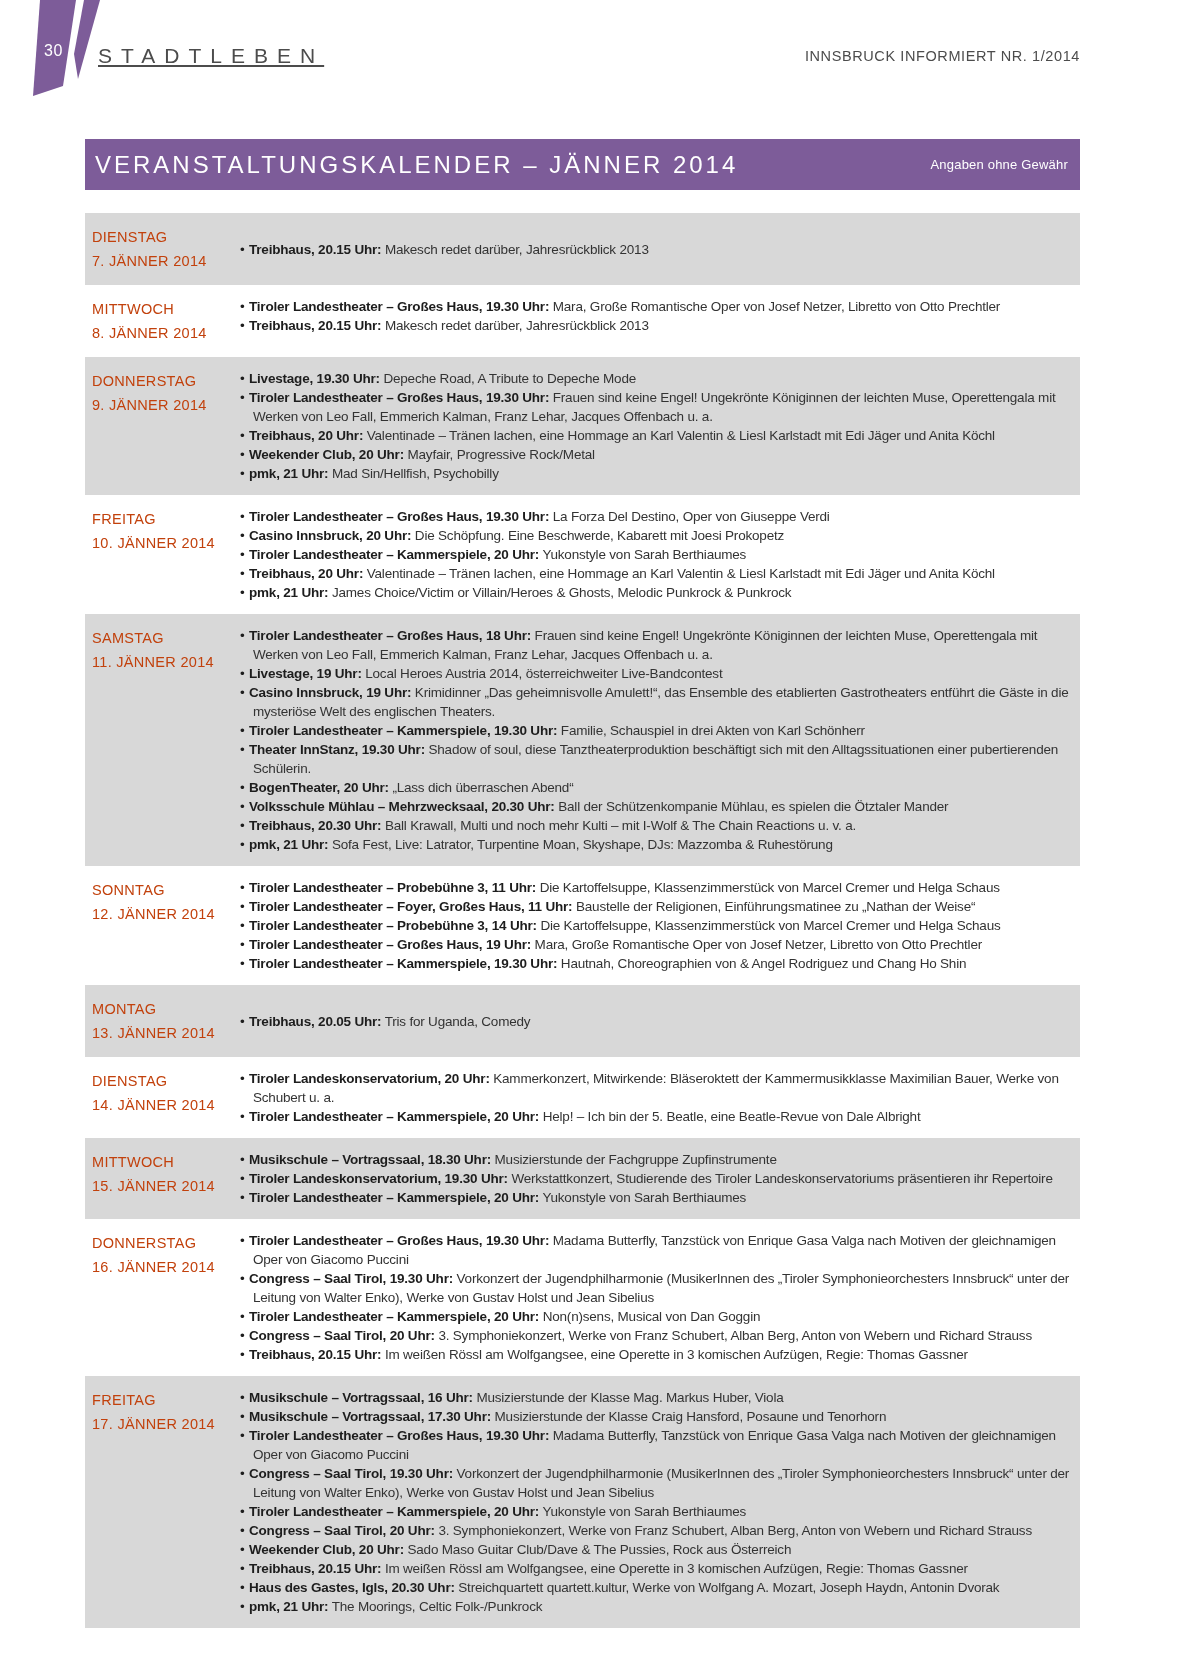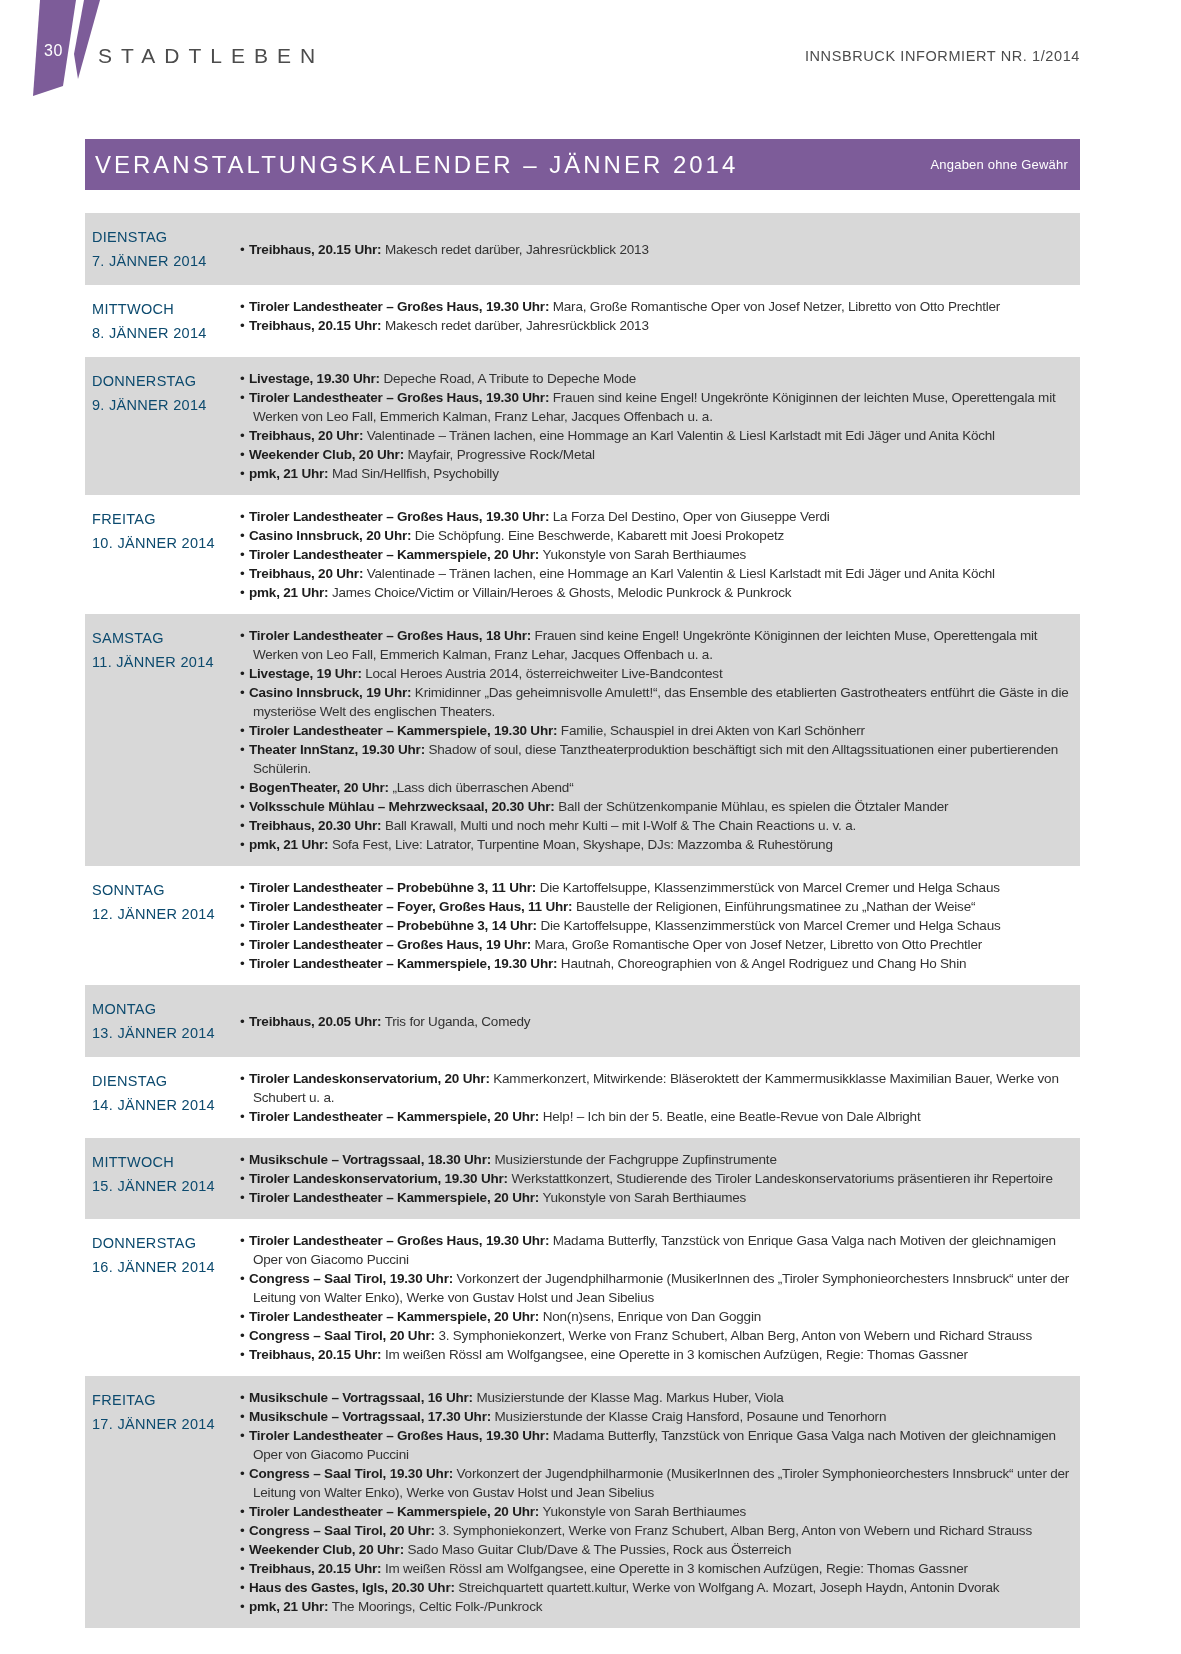--- a/index.html
+++ b/index.html
@@ -13,21 +13,21 @@
   }
   
   .page-header { position: relative; height: 120px; }
   .corner-badge { position: absolute; left: 33px; top: 0; width: 80px; height: 102px; }
   .badge-num {
     position: absolute; left: 44px; top: 42px;
     color: #ffffff; font-size: 16px; letter-spacing: 0.5px;
   }
   .section-title {
     position: absolute; left: 98px; top: 44px;
-    font-size: 21px; letter-spacing: 9px; color: #4c4c4c; font-weight: 400;
+    font-size: 21px; letter-spacing: 9px; color: #4c4c4c; font-weight: 400; text-decoration: underline;
   }
   .issue-label {
     position: absolute; right: 101px; top: 48px;
     font-size: 14.5px; letter-spacing: 0.6px; color: #4c4c4c;
   }
   
   .banner {
     position: absolute; left: 85px; top: 139px; width: 995px; height: 51px;
     display: flex; align-items: center; justify-content: space-between;
     padding: 0 12px 0 10px;
@@ -36,21 +36,21 @@
     color: #ffffff; font-size: 24px; font-weight: 400; letter-spacing: 3px;
     white-space: nowrap;
   }
   .banner-note { color: #ffffff; font-size: 13px; letter-spacing: 0.2px; }
   
   .calendar { position: absolute; left: 85px; top: 213px; width: 995px; }
   .day-row { display: flex; align-items: flex-start; padding: 12px 0 12px 0; }
   .day-row.shaded { background: #d8d8d8; }
   .day-col {
     width: 155px; flex: 0 0 155px; padding-left: 7px;
-    font-size: 14.5px; line-height: 24px; letter-spacing: 0.3px; color: #0c4a6e;
+    font-size: 14.5px; line-height: 24px; letter-spacing: 0.3px; color: #c2410c;
   }
   .events {
     flex: 1; padding-right: 6px; list-style: none;
     font-size: 13.5px; line-height: 19px; letter-spacing: -0.2px; color: #333333;
   }
   .events.single { align-self: center; }
   .event-item { padding-left: 13px; text-indent: -13px; }
   .bullet { display: inline-block; width: 9px; text-indent: 0; color: #1d1d1d; }
   .event-prefix { font-weight: bold; color: #1d1d1d; letter-spacing: -0.2px; }
 </style>
@@ -188,21 +188,21 @@
   </section>
 
   <section class="day-row">
     <div class="day-col">
       <div class="day-name">DONNERSTAG</div>
       <div class="day-date">16. JÄNNER 2014</div>
     </div>
     <ul class="events">
         <li class="event-item"><span class="bullet">•</span><span class="event-prefix">Tiroler Landestheater – Großes Haus, 19.30 Uhr:</span><span> Madama Butterfly, Tanzstück von Enrique Gasa Valga nach Motiven der gleichnamigen Oper von Giacomo Puccini</span></li>
         <li class="event-item"><span class="bullet">•</span><span class="event-prefix">Congress – Saal Tirol, 19.30 Uhr:</span><span> Vorkonzert der Jugendphilharmonie (MusikerInnen des „Tiroler Symphonieorchesters Innsbruck“ unter der Leitung von Walter Enko), Werke von Gustav Holst und Jean Sibelius</span></li>
-        <li class="event-item"><span class="bullet">•</span><span class="event-prefix">Tiroler Landestheater – Kammerspiele, 20 Uhr:</span><span> Non(n)sens, Enrique von Dan Goggin</span></li>
+        <li class="event-item"><span class="bullet">•</span><span class="event-prefix">Tiroler Landestheater – Kammerspiele, 20 Uhr:</span><span> Non(n)sens, Musical von Dan Goggin</span></li>
         <li class="event-item"><span class="bullet">•</span><span class="event-prefix">Congress – Saal Tirol, 20 Uhr:</span><span> 3. Symphoniekonzert, Werke von Franz Schubert, Alban Berg, Anton von Webern und Richard Strauss</span></li>
         <li class="event-item"><span class="bullet">•</span><span class="event-prefix">Treibhaus, 20.15 Uhr:</span><span> Im weißen Rössl am Wolfgangsee, eine Operette in 3 komischen Aufzügen, Regie: Thomas Gassner</span></li>
       </ul>
   </section>
 
   <section class="day-row shaded" style="background: rgb(216, 216, 216);">
     <div class="day-col">
       <div class="day-name">FREITAG</div>
       <div class="day-date">17. JÄNNER 2014</div>
     </div>

